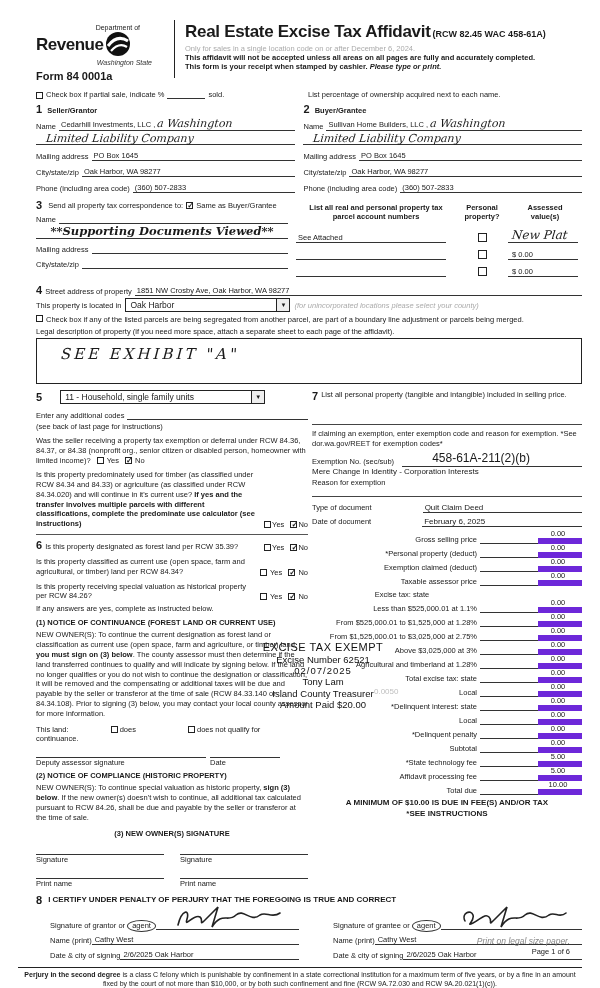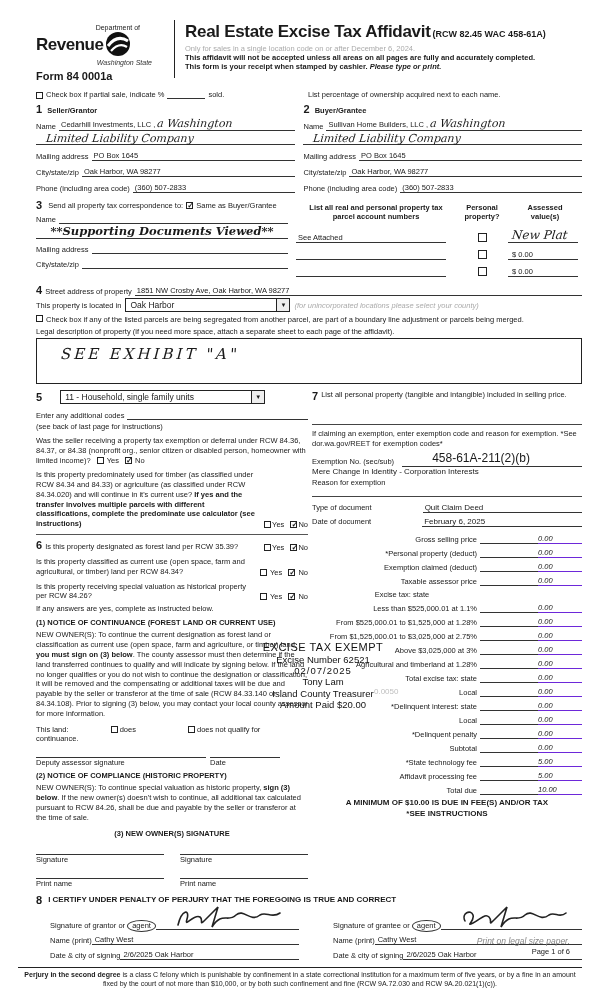--- a/index.html
+++ b/index.html
@@ -107,21 +107,21 @@
   .ex-no-row { display:flex; align-items:flex-end; margin-top:1px; }
   .ex-no-val { flex:1; border-bottom:1px solid #333; margin-left:8px; padding-left:30px; font-size:12px; }
   .doc-row { display:flex; align-items:flex-start; margin-top:4px;gap:48px; }
   .doc-row .lab { white-space:nowrap; padding-right:3px; }
   .doc-row .val-line { flex:1; border-bottom:1px solid #333; padding-left:2px; font-size:8px; }
 
   .tax-table { margin-top:3px; }
   .tax-row { display:flex; align-items:flex-end; height:14px; position:relative; }
   .tax-label { flex:1; text-align:right; white-space:nowrap; }
   .tax-leader { width:58px; border-bottom:1px solid #333; margin-left:3px; }
-  .tax-value { width:44px; text-align:left; border-bottom:1px solid #6d28d9; padding-right:4px;font-style:italic; }
+  .tax-value { width:44px; text-align:center; border-bottom:6px solid #6d28d9; padding-right:4px; }
   .tax-hdr-row { height:13px; text-align:center; padding-right:90px; display:flex; align-items:flex-end; justify-content:center; }
   .tax-prefix { position:absolute; left:62px; bottom:1px; color:#c0c0c0; font-size:8px; }
   .minimum { font-weight:bold; text-align:center; font-size:8px; margin-top:3px; line-height:1.35; }
 
   
   .stamp { position:absolute; left:228px; top:641px; width:190px; text-align:center;
            font-size:9.5px; line-height:1.18; color:#111; }
   .sd-stamp { font-family:"DejaVu Serif", serif; font-style:italic; font-weight:bold; font-size:11.5px; text-align:center; }
 
   

